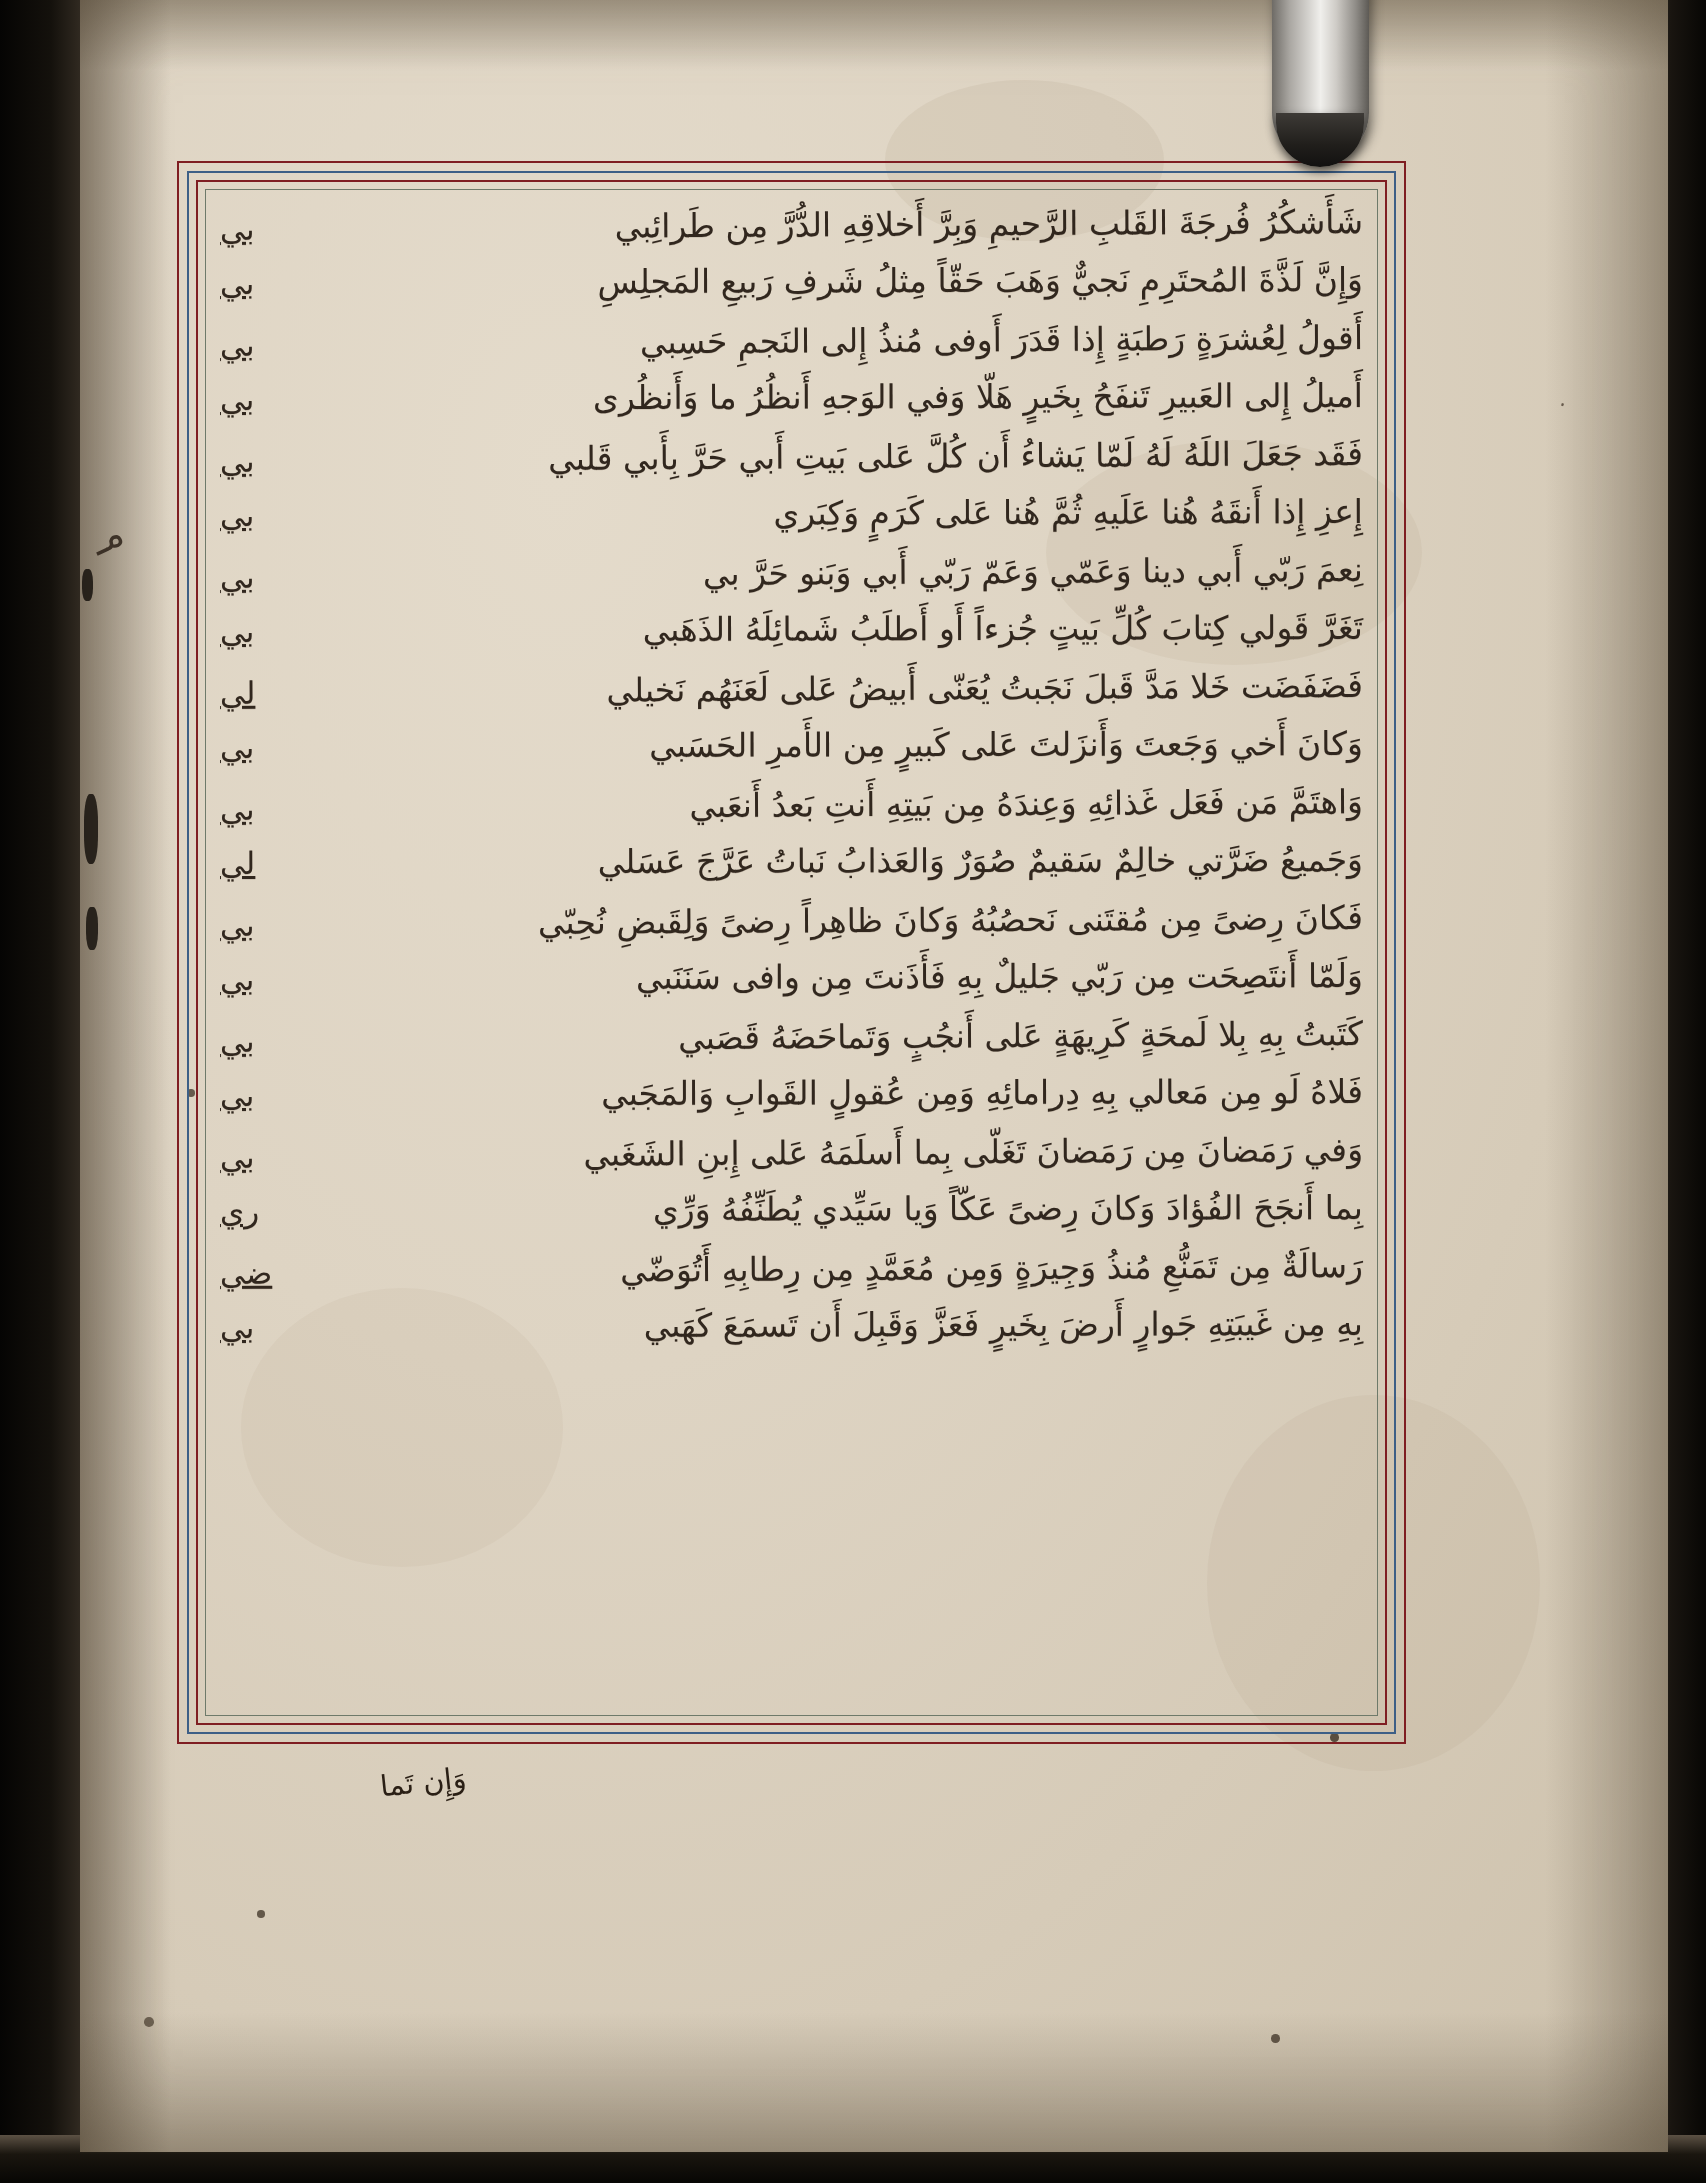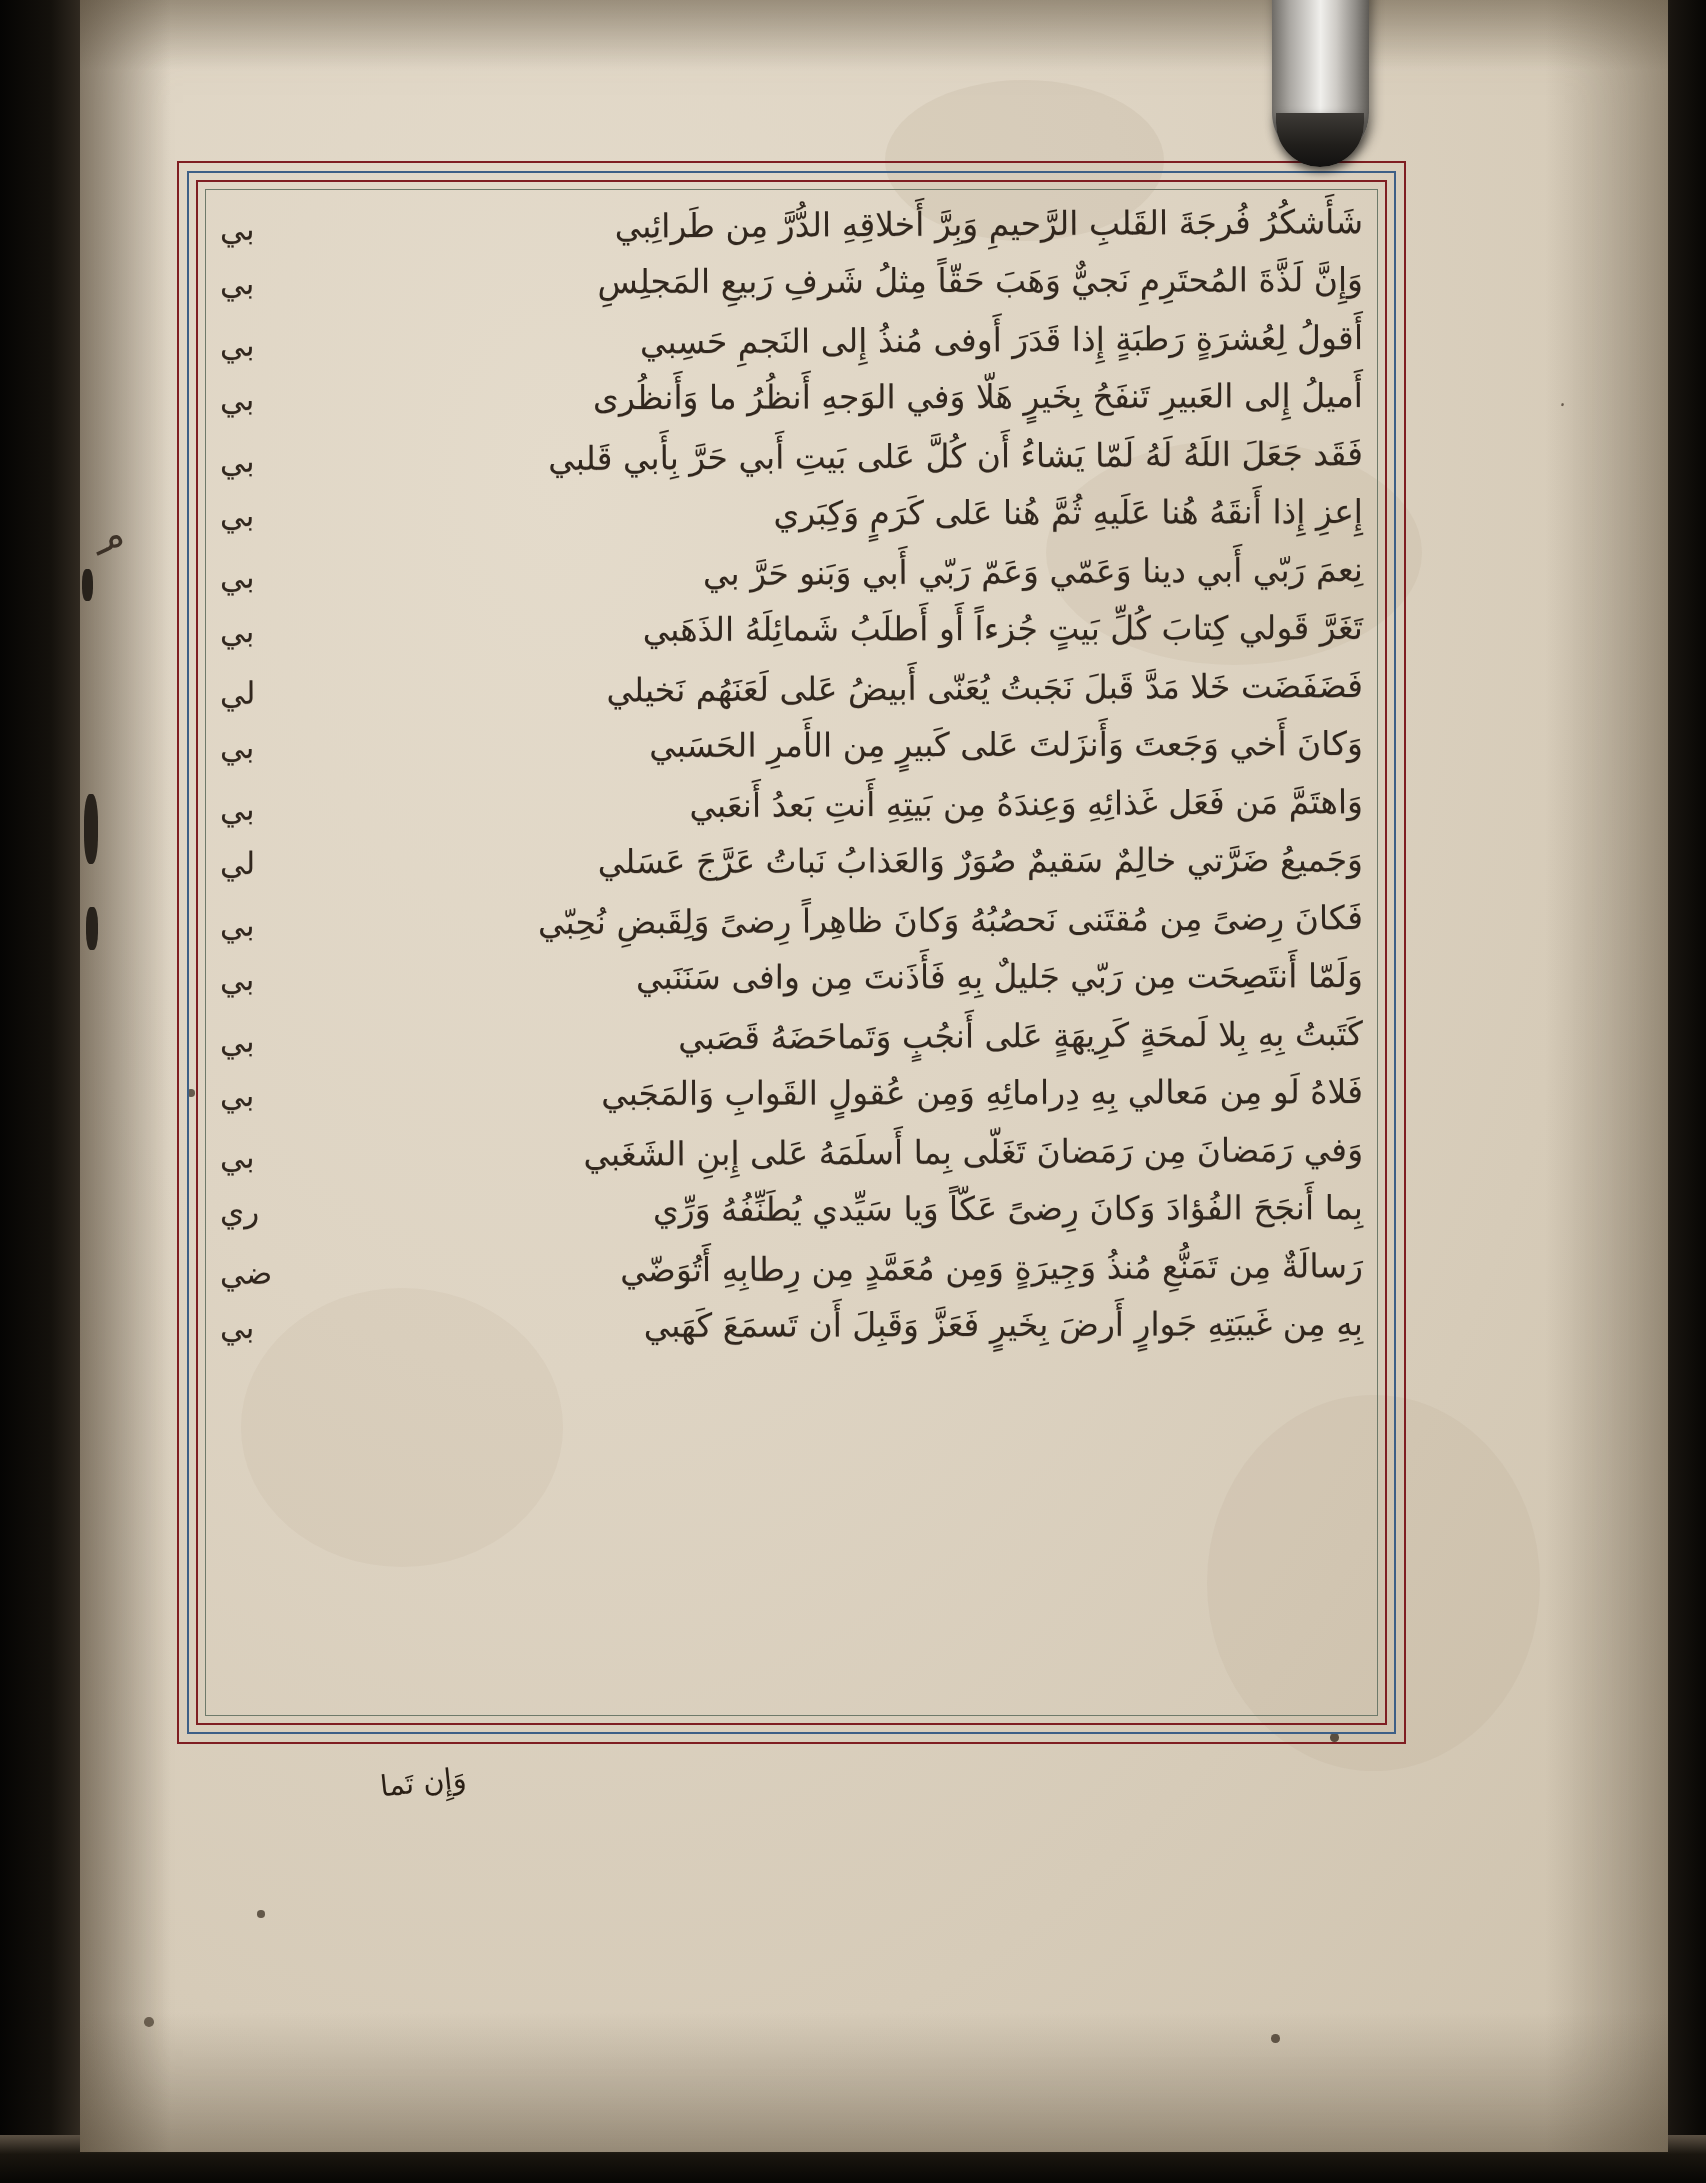--- a/index.html
+++ b/index.html
@@ -131,20 +131,21 @@
   }
   .line .body {
     display: inline-block;
   }
   .line .rhyme {
     position: absolute;
     left: 0;
     top: 0;
     font-size: 31px;
     color: #241a12;
+    text-decoration: underline;
   }
 
   
   .line:nth-child(odd)  { transform: rotate(-0.35deg); }
   .line:nth-child(even) { transform: rotate(-0.15deg); }
 
   
   #catchword {
     position: absolute;
     left: 300px;

